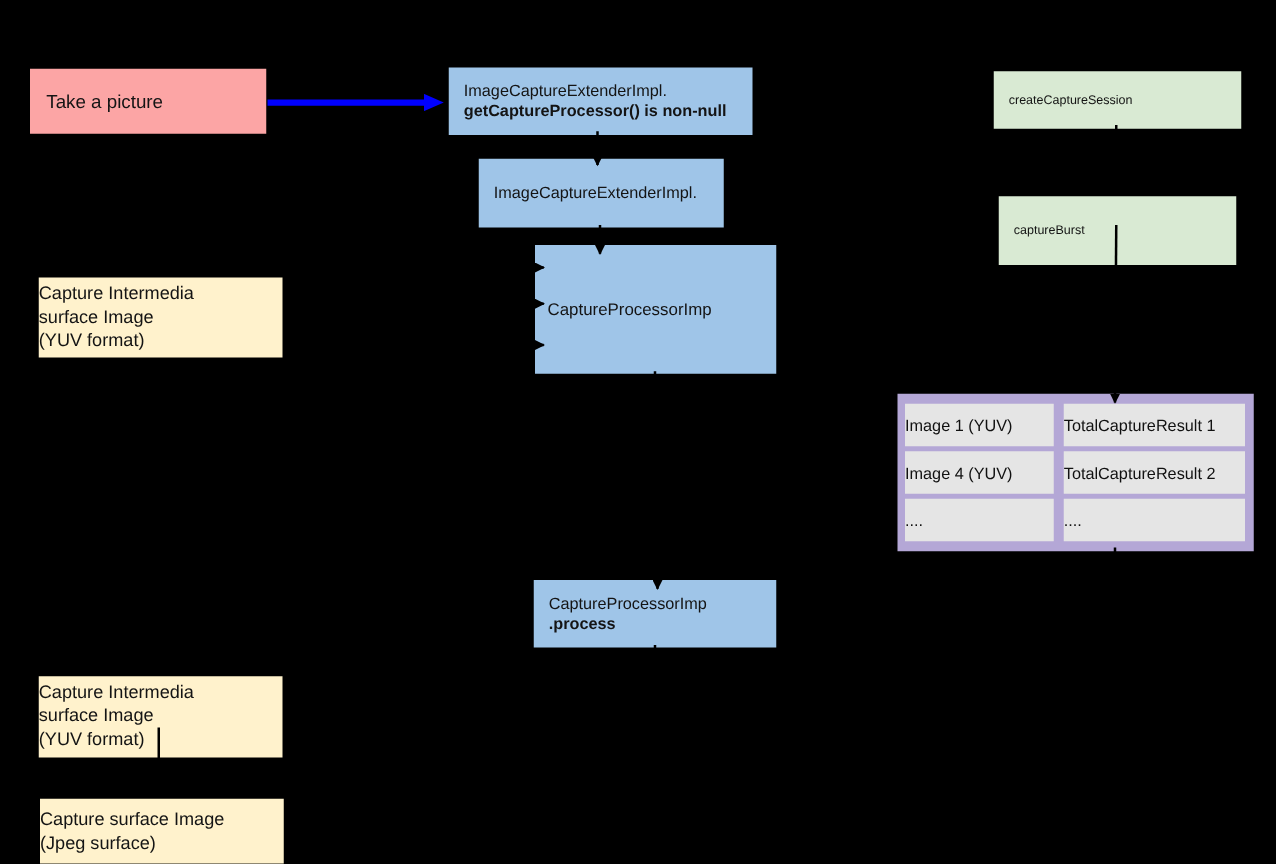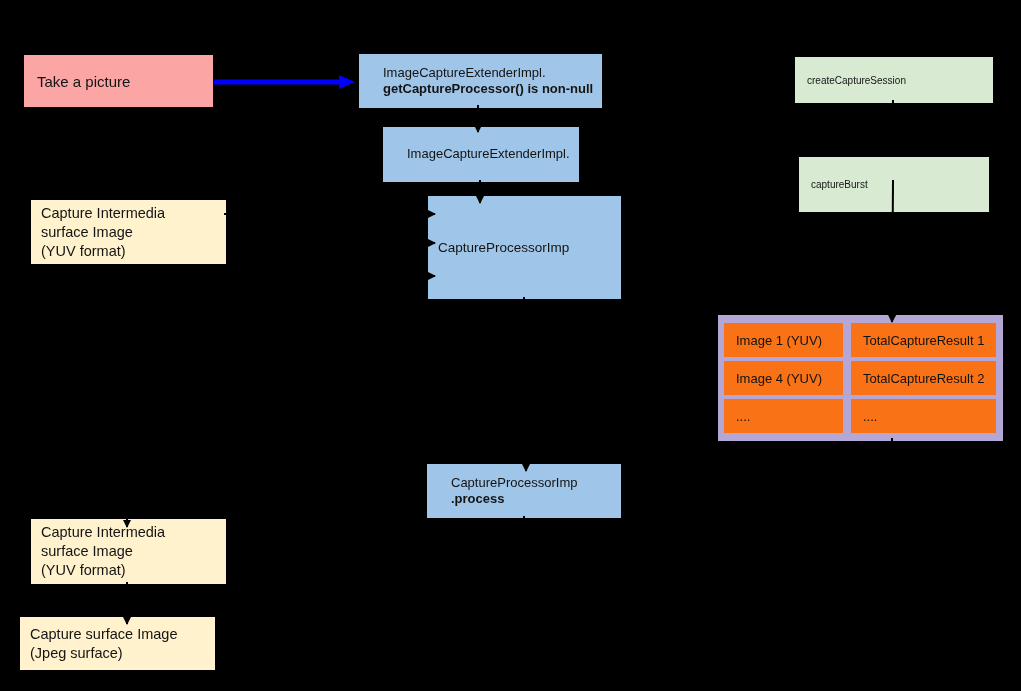--- a/index.html
+++ b/index.html
@@ -13,41 +13,40 @@
   .node{
     position:absolute;
     box-sizing:border-box;
     display:flex;
     flex-direction:column;
     justify-content:center;
     color:#141414;
     z-index:1;
   }
   .yellow{background:#fca5a5;font-size:15px;padding-left:13px;}
-  .cream{background:#fff2cc;font-size:14.5px;line-height:19px;padding-left:10px;}
-  .blue{background:#9fc5e8;font-size:13px;line-height:16.5px;padding-left:24px;}
+  .cream{background:#fff2cc;font-size:14.5px;line-height:19px;margin-top:22px;}
+  .blue{background:#9fc5e8;font-size:13px;line-height:16.5px;padding-left:12px;}
   .blue-big{background:#9fc5e8;font-size:13.5px;padding-left:10px;}
   .green{background:#d9ead3;font-size:10px;padding-left:12px;}
   .bold{font-weight:bold;}
   .ptable{
     position:absolute;
     left:718px;top:315px;width:285px;height:126px;
     box-sizing:border-box;
     background:#b4a7d6;
     display:grid;
     grid-template-columns:119px 145px;
     column-gap:8px;row-gap:4px;
     grid-auto-rows:34px;
     padding:8px 6px;
     z-index:1;
   }
   .pcell{
-    background:#f97316;
+    background:#e5e5e5;
     display:flex;align-items:center;
-    padding-left:12px;
     font-size:13px;color:#111;
   }
   .overlay{
     position:absolute;left:0;top:0;width:1021px;height:691px;
     z-index:3;pointer-events:none;
   }
 </style>
 </head>
 <body>
 
@@ -97,21 +96,21 @@
     <span>CaptureProcessorImp</span>
     <span class="bold">.process</span>
   </div>
 
   <div class="node cream" style="left:31px;top:519px;width:195px;height:65px;">
     <span>Capture Intermedia</span>
     <span>surface Image</span>
     <span>(YUV format)</span>
   </div>
 
-  <div class="node cream" style="left:20px;top:617px;width:195px;height:53px;">
+  <div class="node cream" style="left:32px;top:617px;width:195px;height:53px;">
     <span>Capture surface Image</span>
     <span>(Jpeg surface)</span>
   </div>
 
   <svg class="overlay" width="1021" height="691" viewBox="0 0 1021 691" xmlns="http://www.w3.org/2000/svg">
     <defs>
       <marker id="ah-blue" markerUnits="userSpaceOnUse" markerWidth="18" markerHeight="14" refX="2" refY="7" orient="auto">
         <path d="M0,0 L16,7 L0,14 z" fill="#0000ff"></path>
       </marker>
       <marker id="ah-black" markerUnits="userSpaceOnUse" markerWidth="9" markerHeight="8" refX="7" refY="4" orient="auto">

